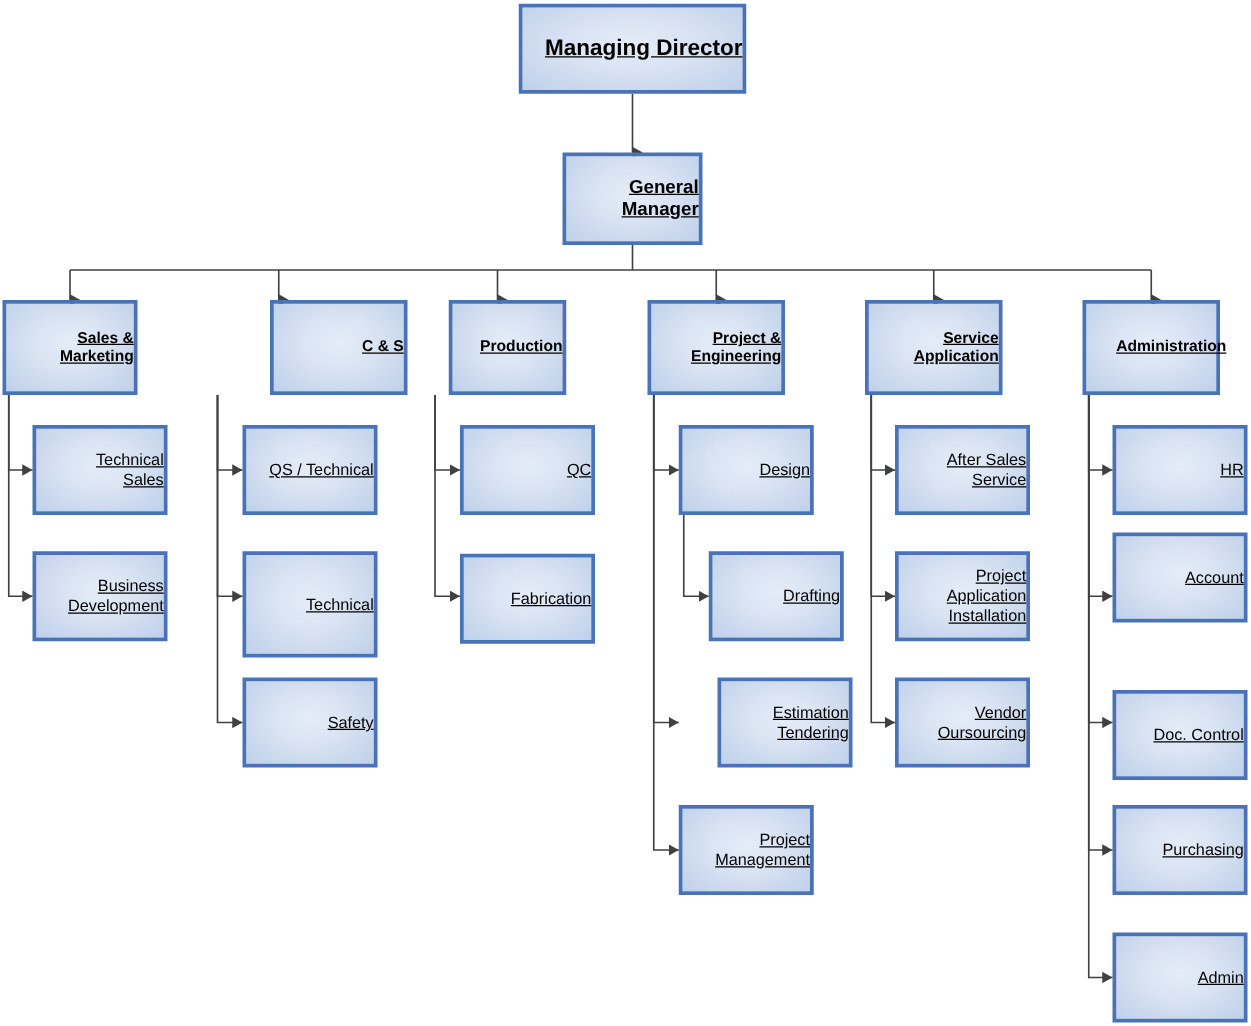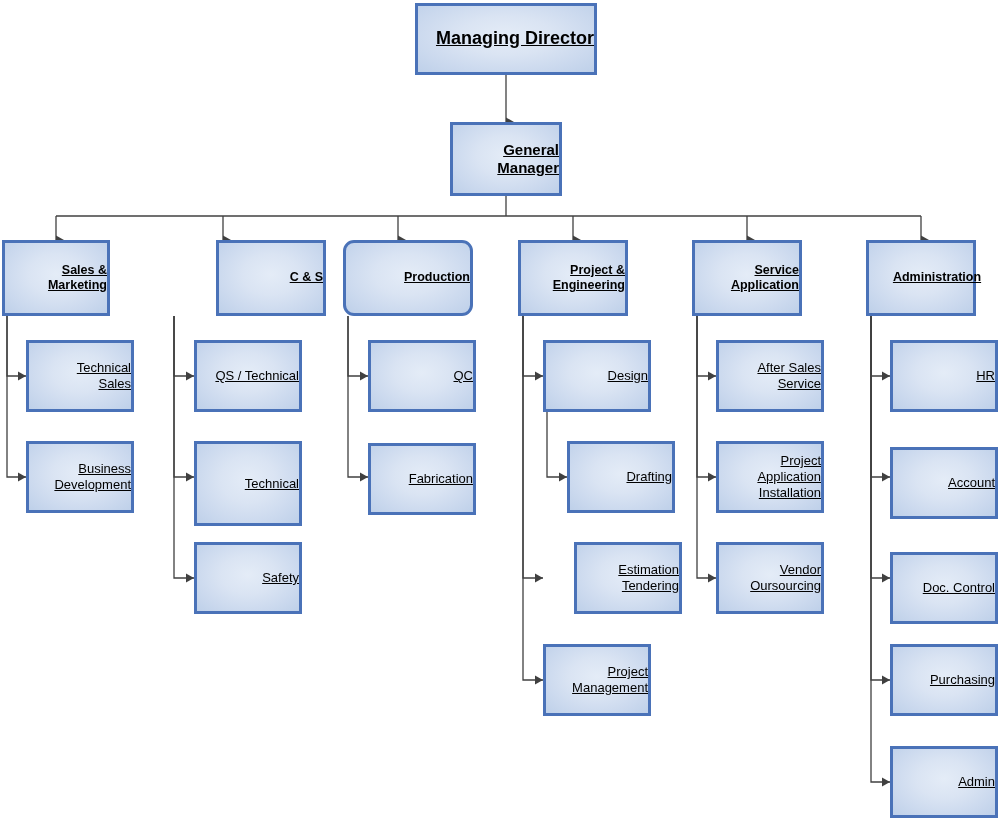--- a/index.html
+++ b/index.html
@@ -110,21 +110,21 @@
         <span class="node-label">General
 Manager</span>
       </div>
       <div class="node dept" style="left: 2px; top: 240px; width: 108px; height: 76px;">
         <span class="node-label">Sales &amp;
 Marketing</span>
       </div>
       <div class="node dept" style="left: 168px; top: 240px; width: 110px; height: 76px; margin-left: 48px;">
         <span class="node-label">C &amp; S</span>
       </div>
-      <div class="node dept" style="left: 343px; top: 240px; width: 130px; height: 76px; border-radius: 11px;">
+      <div class="node dept" style="left: 359px; top: 240px; width: 94px; height: 76px;">
         <span class="node-label">Production</span>
       </div>
       <div class="node dept" style="left: 518px; top: 240px; width: 110px; height: 76px;">
         <span class="node-label">Project &amp;
 Engineering</span>
       </div>
       <div class="node dept" style="left: 692px; top: 240px; width: 110px; height: 76px;">
         <span class="node-label">Service
 Application</span>
       </div>
@@ -176,21 +176,21 @@
 Application
 Installation</span>
       </div>
       <div class="node leaf" style="left: 716px; top: 542px; width: 108px; height: 72px;">
         <span class="node-label">Vendor
 Oursourcing</span>
       </div>
       <div class="node leaf" style="left: 890px; top: 340px; width: 108px; height: 72px;">
         <span class="node-label">HR</span>
       </div>
-      <div class="node leaf" style="left: 890px; top: 447px; width: 108px; height: 72px;">
+      <div class="node leaf" style="left: 890px; top: 426px; width: 108px; height: 72px;">
         <span class="node-label">Account</span>
       </div>
       <div class="node leaf" style="left: 890px; top: 542px; width: 108px; height: 72px; margin-top: 10px;">
         <span class="node-label">Doc. Control</span>
       </div>
       <div class="node leaf" style="left: 890px; top: 644px; width: 108px; height: 72px;">
         <span class="node-label">Purchasing</span>
       </div>
       <div class="node leaf" style="left: 890px; top: 746px; width: 108px; height: 72px;">
         <span class="node-label">Admin</span>

